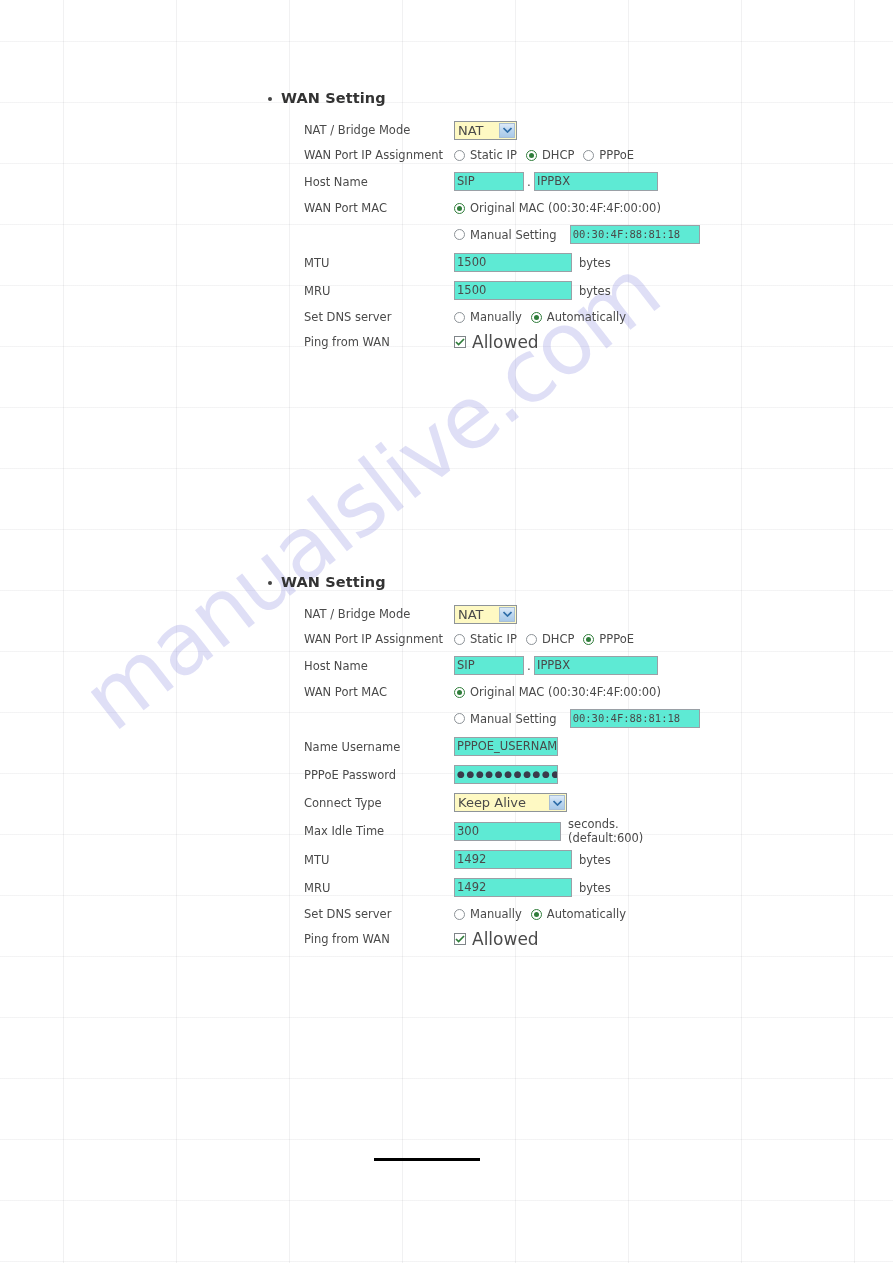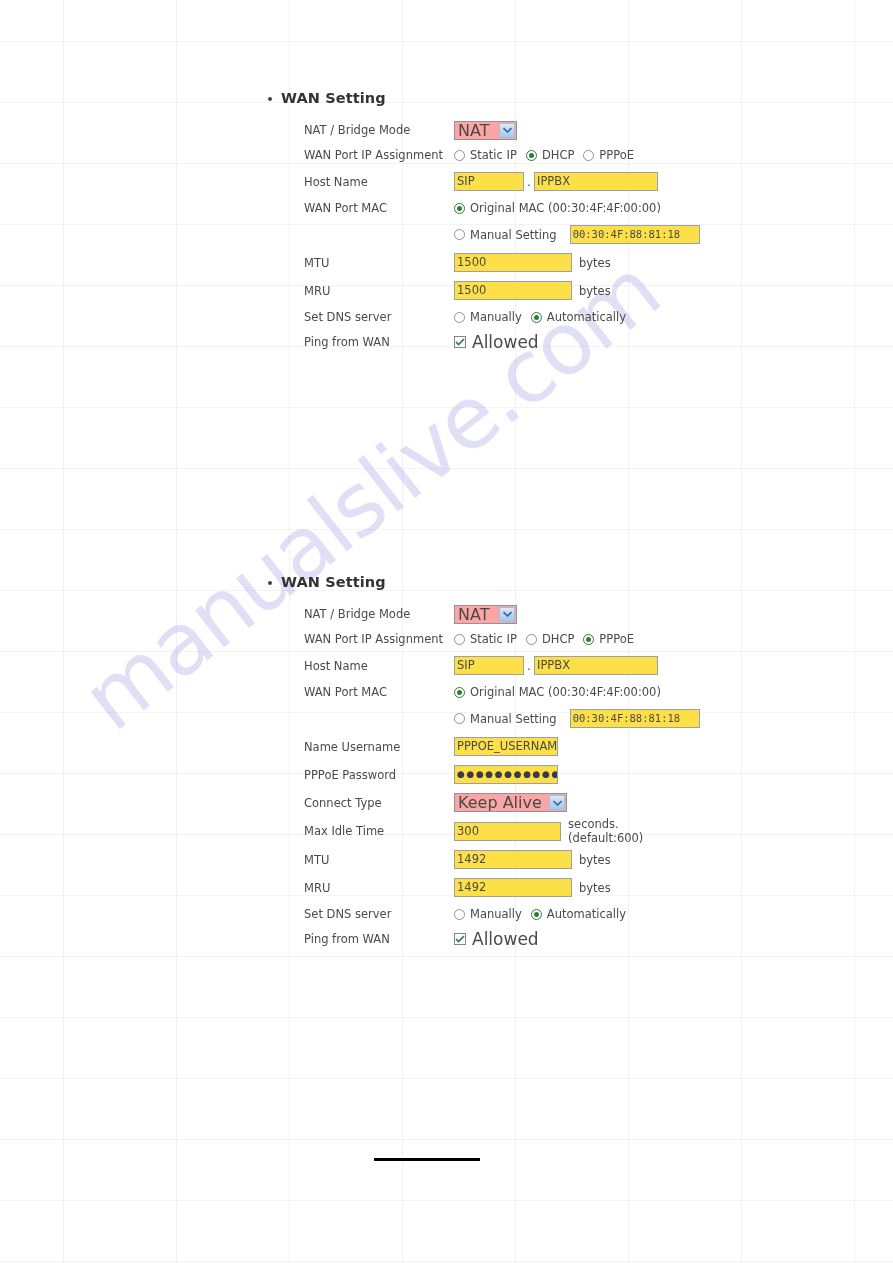--- a/index.html
+++ b/index.html
@@ -102,21 +102,21 @@
     display: flex;
     align-items: center;
     font-size: 11.5px;
     color: #4a4a4a;
   }
   .row.tall { min-height: 27px; }
 
   
   .txt {
     border: 1px solid #9aa0a6;
-    background: #fde047;
+    background: #5eead4;
     font-family: "DejaVu Sans", "Liberation Sans", sans-serif;
     font-size: 11.5px;
     color: #4a4a4a;
     height: 17px;
     line-height: 17px;
     padding: 0 2px;
     box-sizing: content-box;
     display: inline-block;
     white-space: nowrap;
     overflow: hidden;
@@ -145,25 +145,25 @@
   .pw-dots {
     letter-spacing: 1.6px;
     font-size: 9px;
     color: #3a3a4a;
     line-height: 17px;
   }
 
   
   .sel {
     border: 1px solid #8e9499;
-    background: #fca5a5;
+    background: #fef9c3;
     height: 17px;
     display: inline-flex;
     align-items: center;
-    font-size: 16px;
+    font-size: 13px;
     color: #4a4a4a;
     padding-left: 3px;
     box-sizing: content-box;
   }
   .sel .sel-val {
     display: inline-block;
     white-space: nowrap;
   }
   .sel.w-nat  { width: 58px; }
   .sel.w-nat .sel-val  { width: 38px; }

